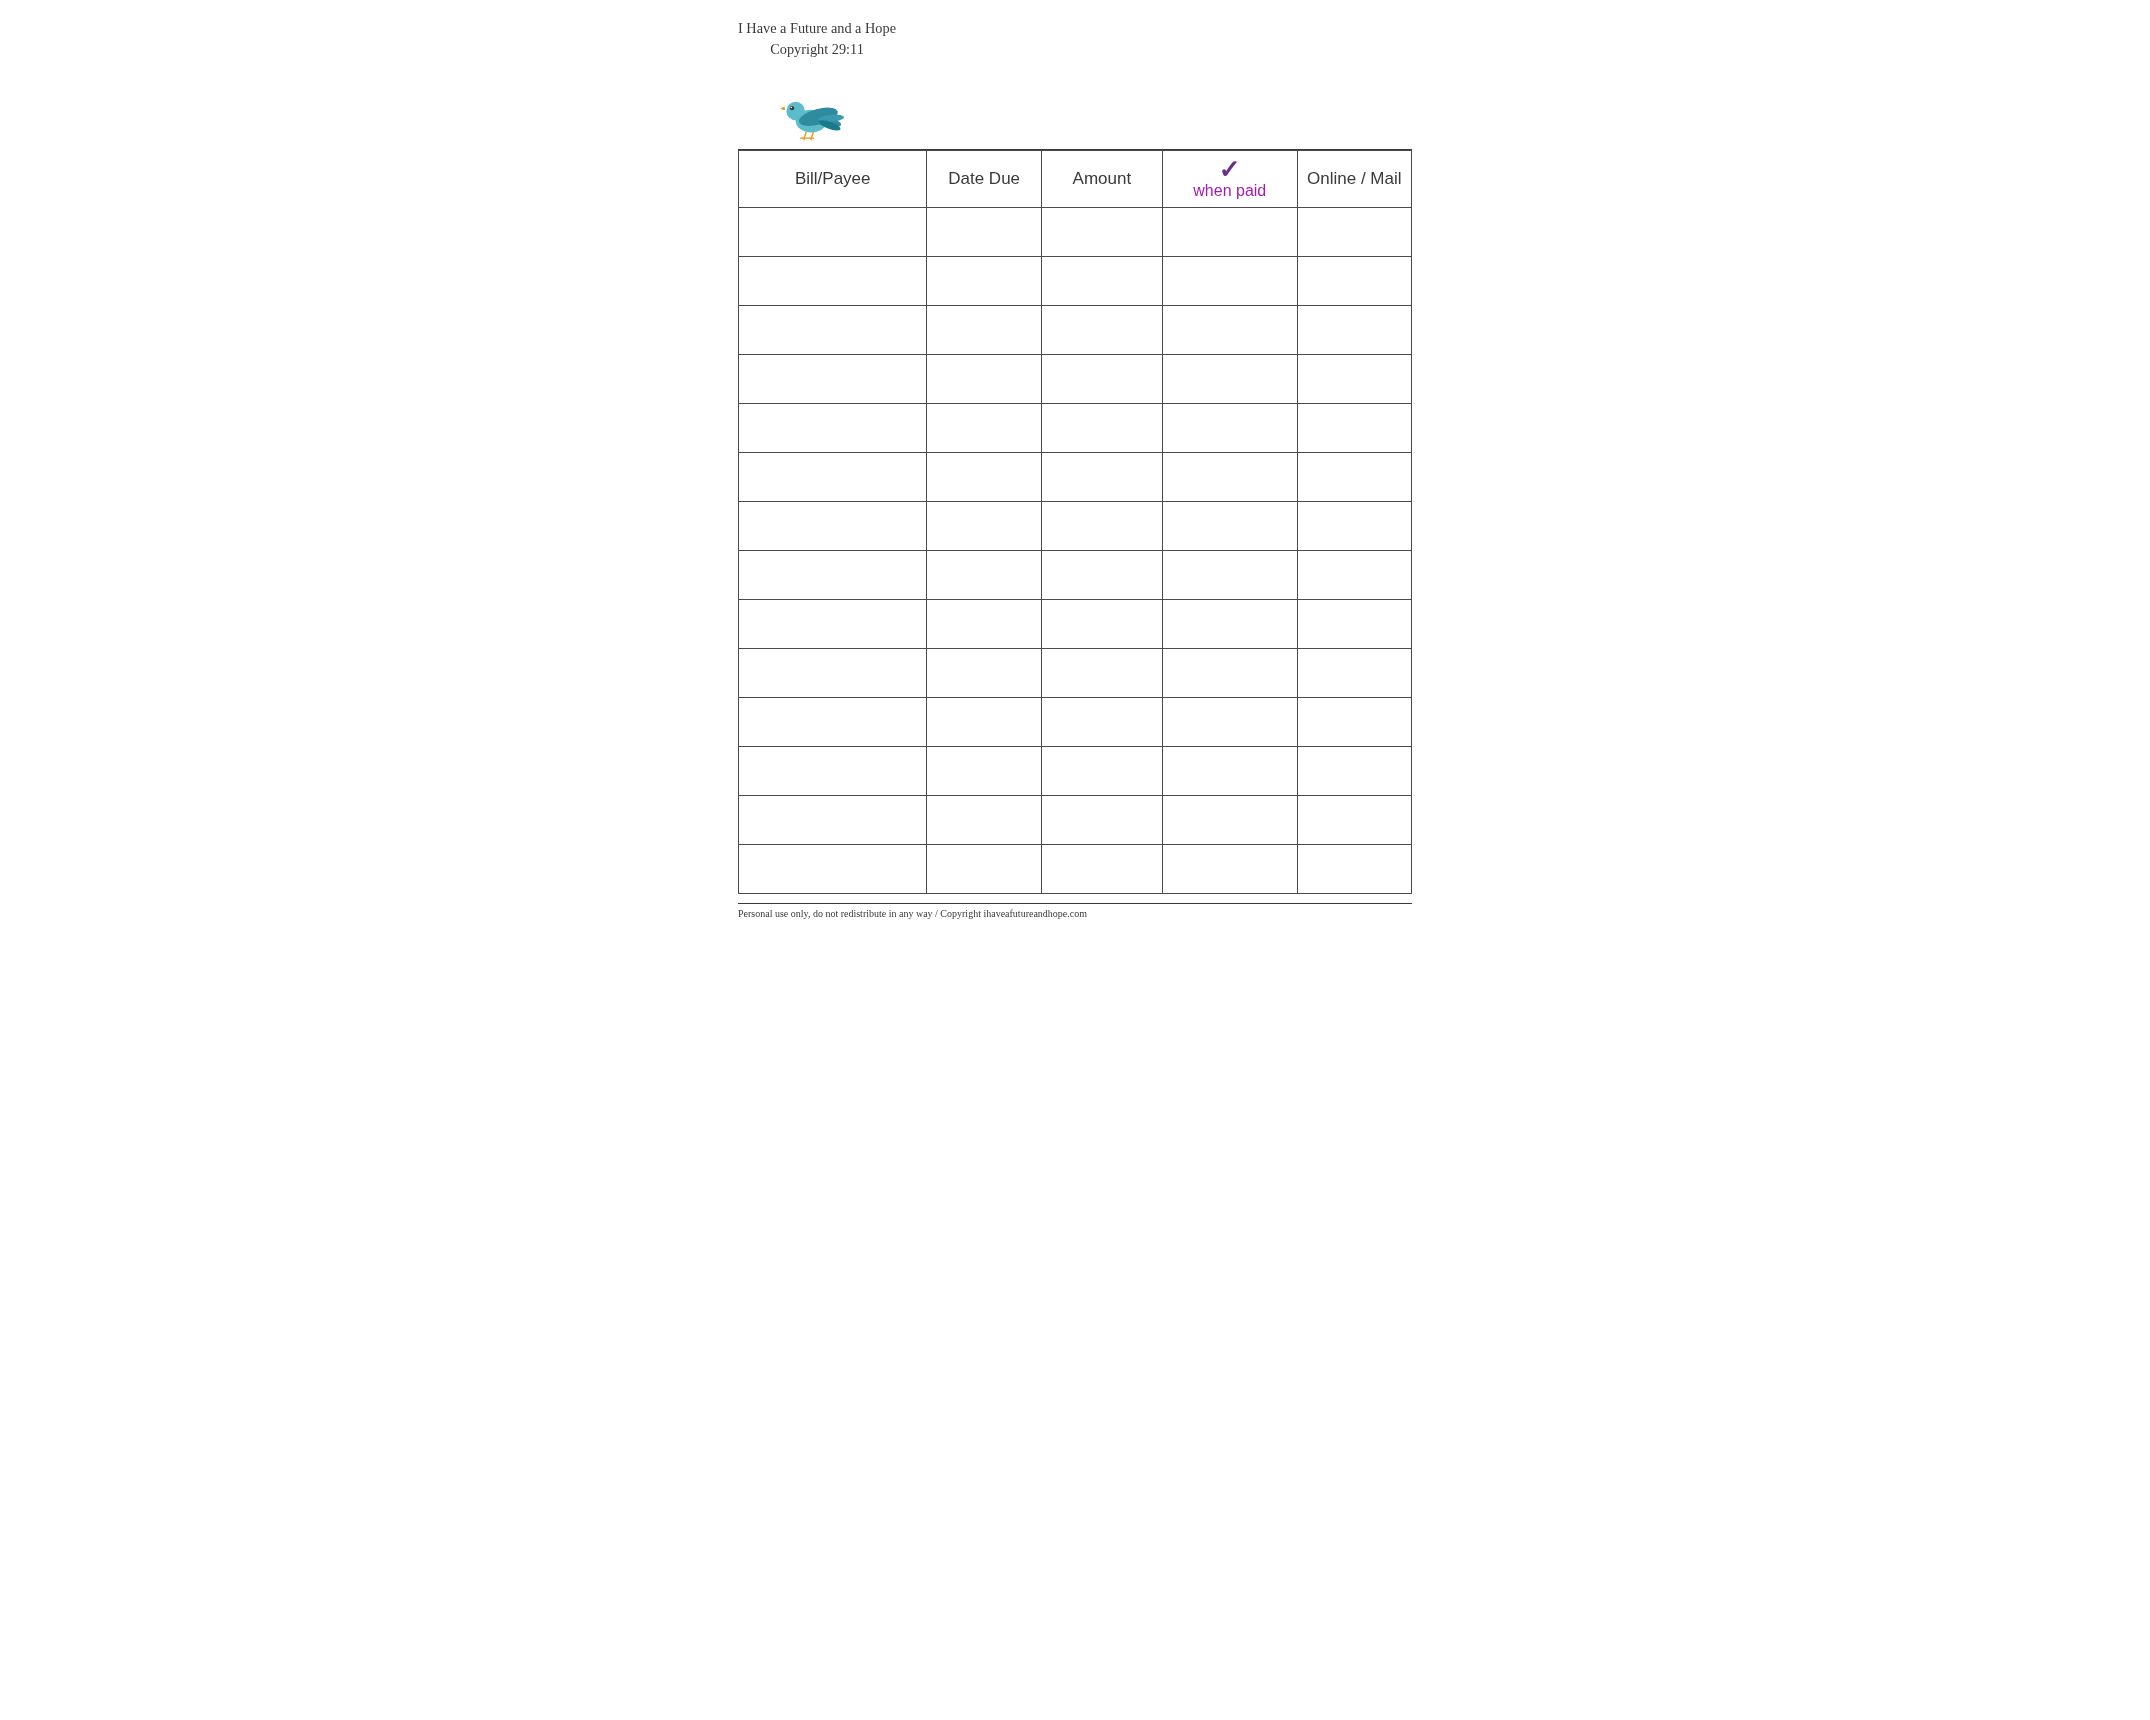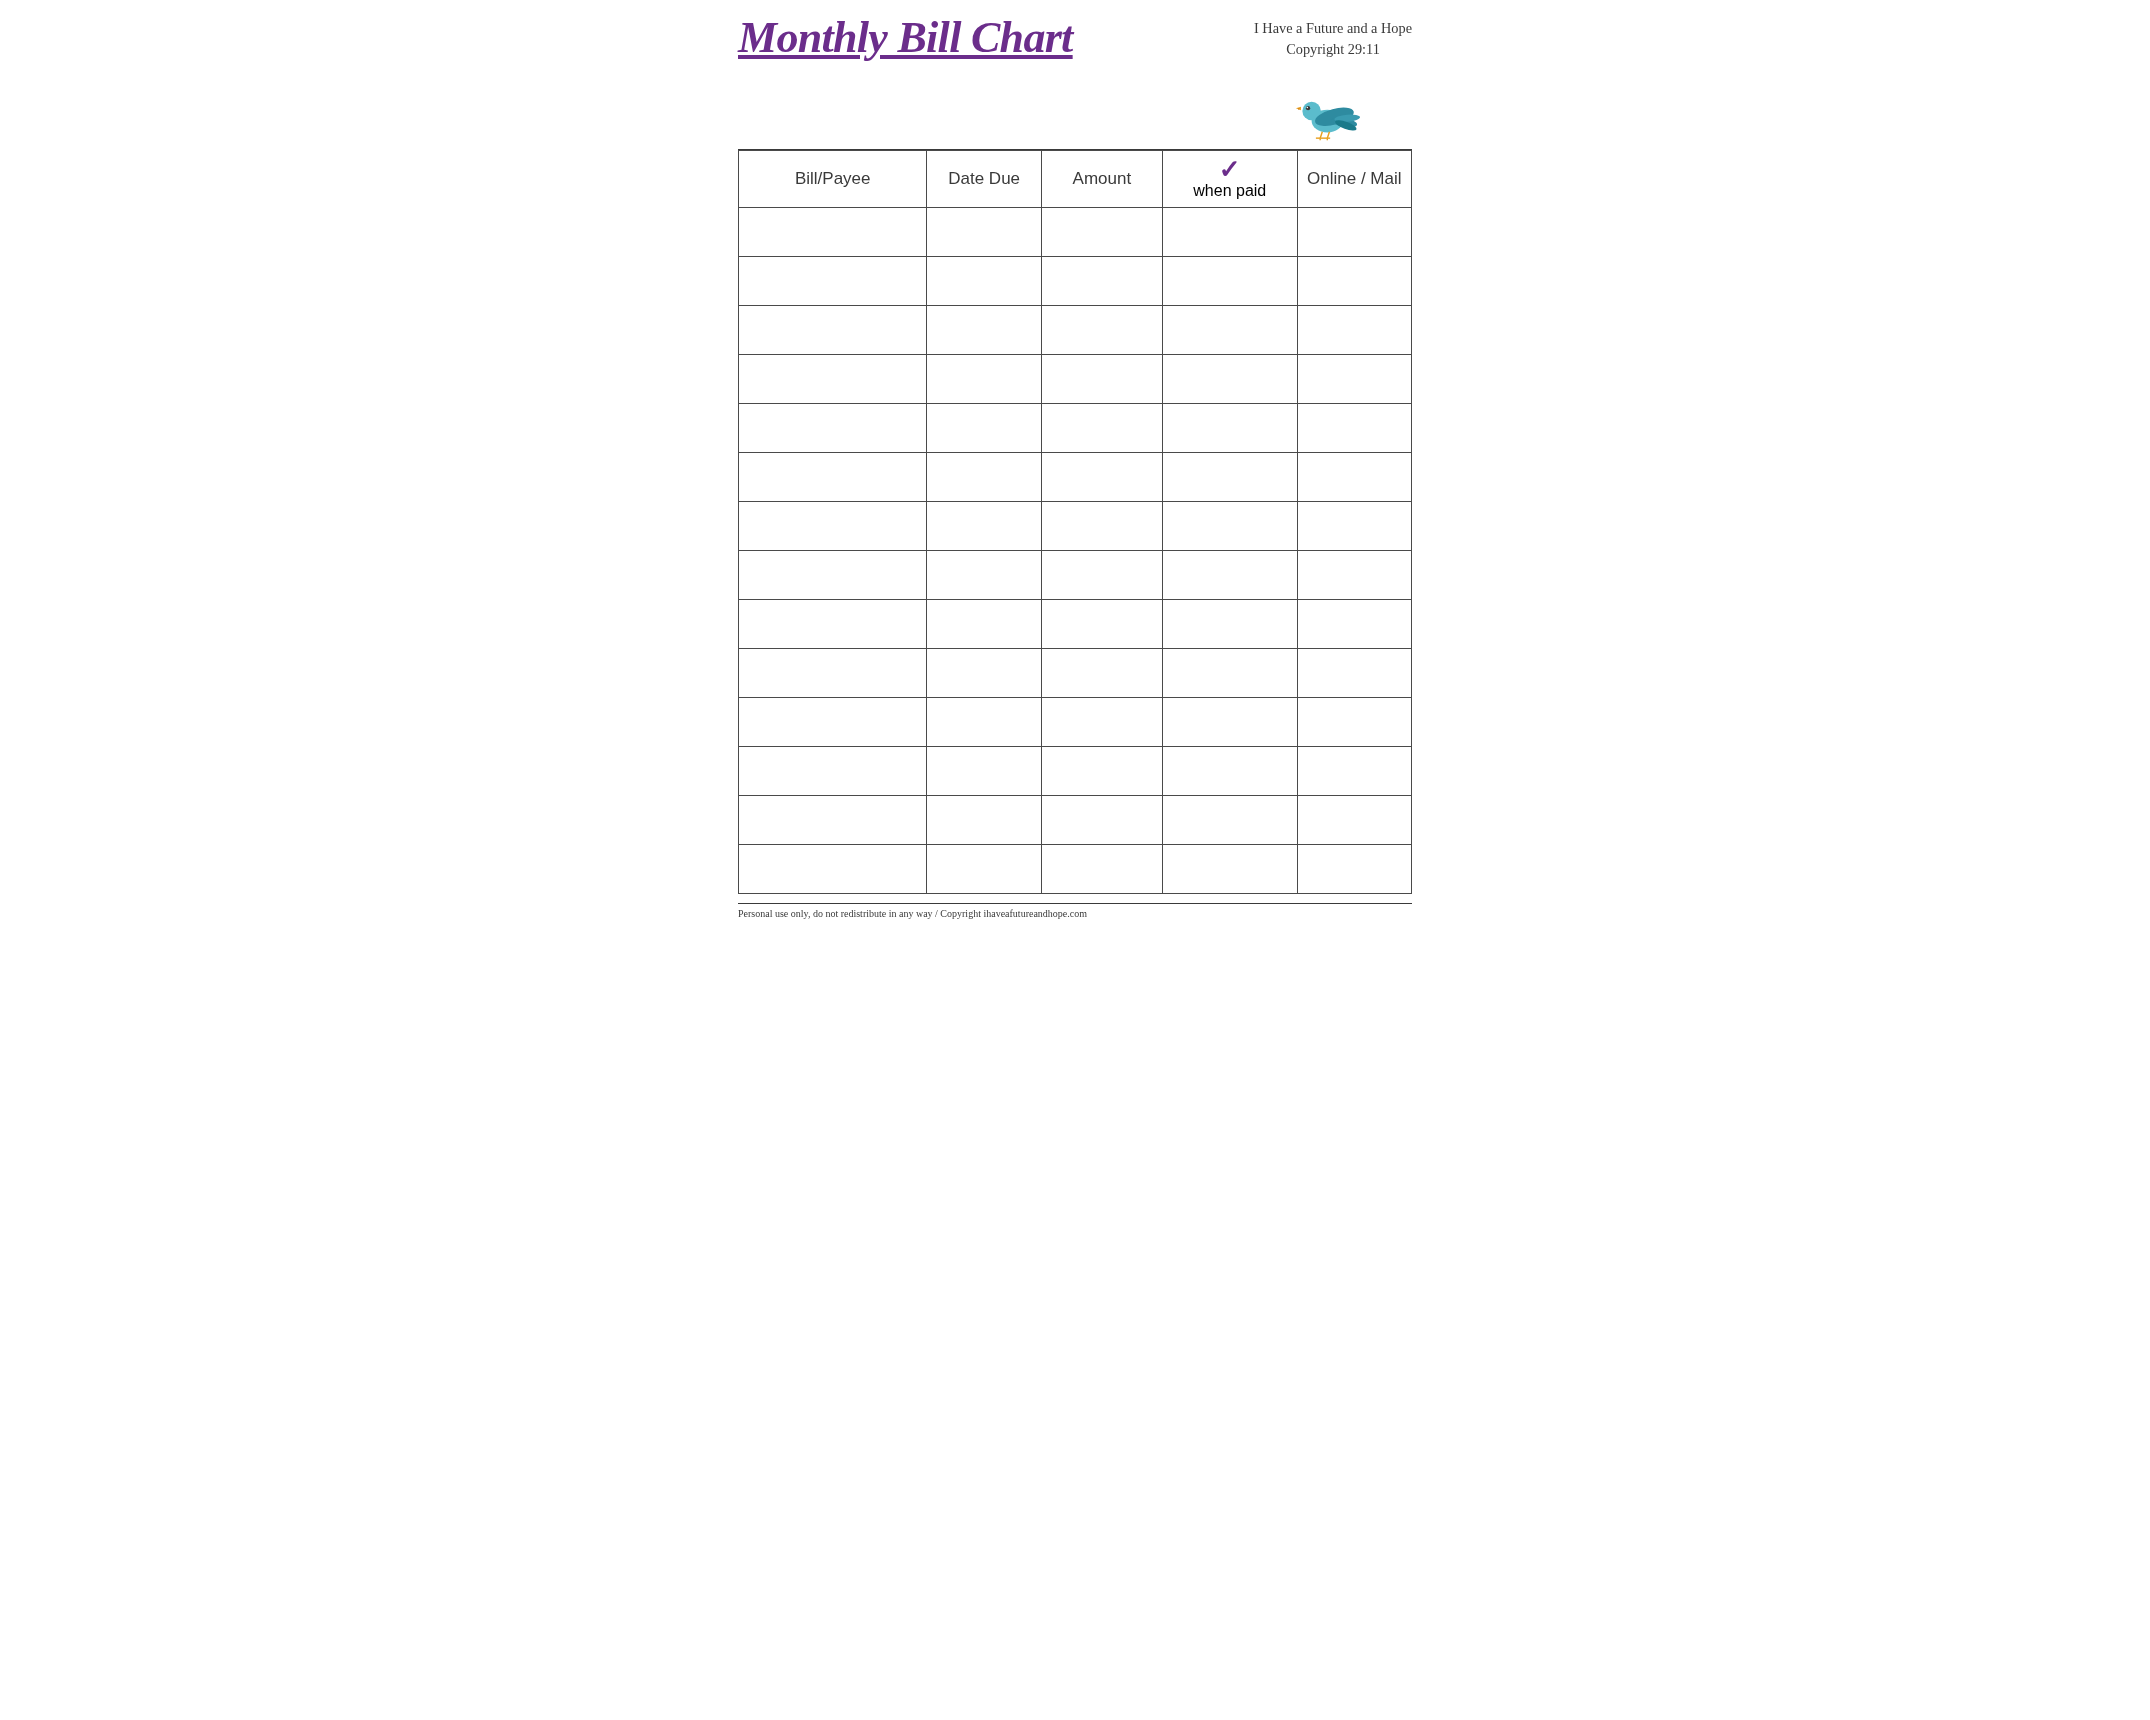--- a/index.html
+++ b/index.html
@@ -120,42 +120,39 @@
     .check-symbol {
       font-size: 26px;
       color: #6b2d8b;
       font-weight: bold;
       line-height: 1;
       margin-bottom: -1.4px;
     }
 
     .check-text {
       font-size: 16px;
-      color: #000000;
+      color: #a21caf;
       text-align: center;
       line-height: 1.3;
     }
 
     .footer-text {
       margin-top: 8.6px;
       text-align: left;
       font-family: Georgia, serif;
       font-size: 10px;
       color: #3a3a3a;
       border-top: 0.7px solid #3a3a3a;
       padding-top: 4.3px;
     }
   </style>
 </head>
 <body>
 
 <div class="header">
-  <div class="title-area">
-    <span class="main-title">Monthly Bill Chart</span>
-  </div>
   <div class="header-right">
     <div class="scripture-text">
       <span>I Have a Future and a Hope</span><br>
       <span>Copyright 29:11</span>
     </div>
     <div class="bird-container">
       
       <svg class="bird-svg" viewBox="0 0 120 80" xmlns="http://www.w3.org/2000/svg">
 
         <ellipse cx="52" cy="52" rx="22" ry="16" fill="#5bbccc"></ellipse>

